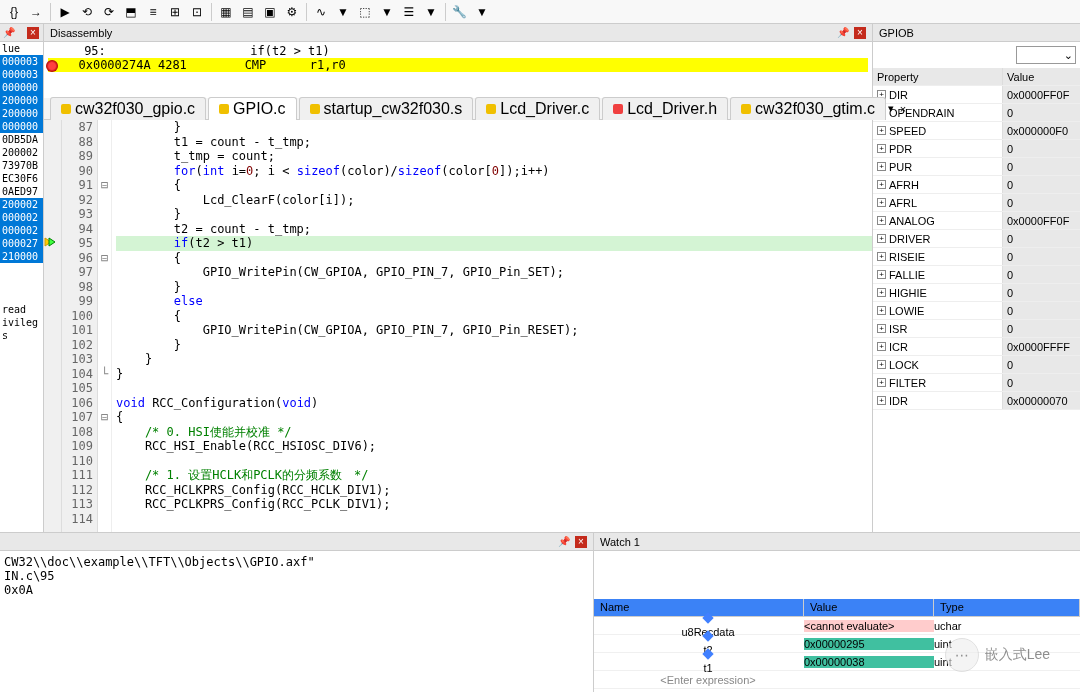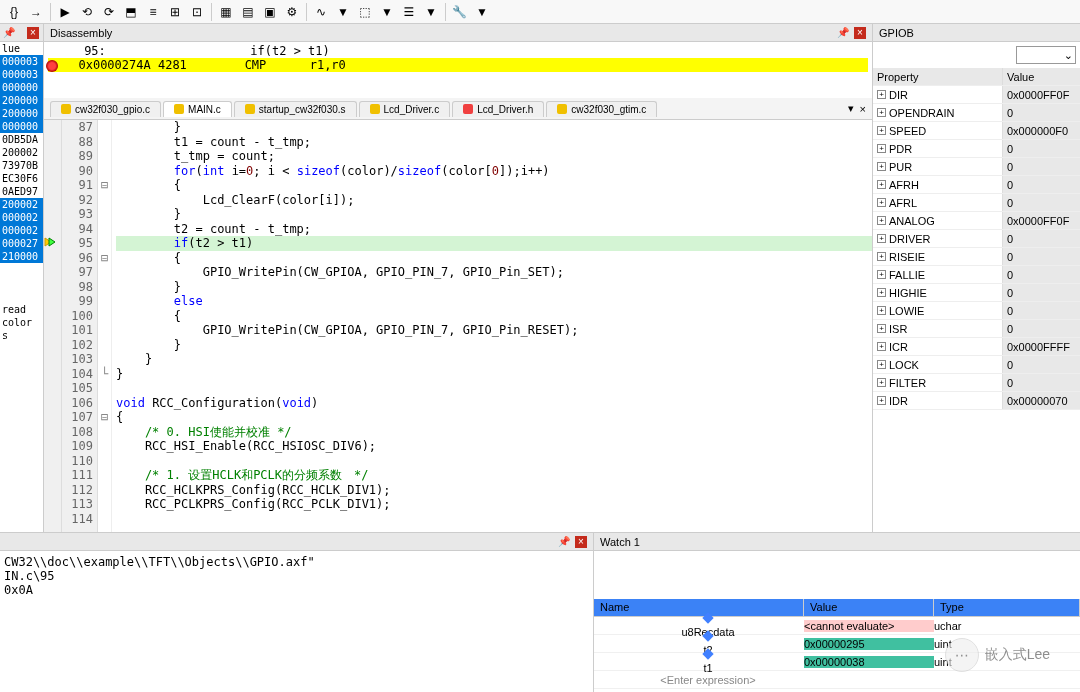--- a/index.html
+++ b/index.html
@@ -15,21 +15,21 @@
 .center-col { display: flex; flex-direction: column; background: #fff; }
 .panel-hdr { background: #e8e8e8; border-bottom: 1px solid #ccc; padding: 2px 6px; display: flex; justify-content: space-between; align-items: center; height: 18px; font-size: 11px; }
 .panel-ctrl { display: flex; gap: 4px; }
 .pin-icon, .close-x { width: 12px; height: 12px; display: inline-flex; align-items: center; justify-content: center; font-size: 10px; cursor: pointer; }
 .close-x { background: #c42b1c; color: #fff; }
 .disasm-body { font-family: Consolas, monospace; font-size: 12px; background: #fff; padding: 2px 4px; height: 56px; overflow: hidden; position: relative; }
 .disasm-line1 { color: #000; white-space: pre; }
 .disasm-hl { background: #ffff00; white-space: pre; position: relative; padding-left: 16px; }
 .bp-dot { position: absolute; left: -2px; width: 12px; height: 12px; background: radial-gradient(circle,#ff4040 40%,#a00 70%); border-radius: 50%; top: 2px; }
 .tabs-row { display: flex; align-items: center; padding: 2px 6px; background: #f4f4f4; border-bottom: 1px solid #ccc; gap: 0; height: 22px; position: relative; }
-.file-tab { padding: 2px 10px; border: 1px solid #ccc; border-bottom: none; background: #f0f0f0; font-size: 10px; display: flex; align-items: center; gap: 4px; border-radius: 3px 3px 0 0; margin-right: 2px; }
+.file-tab { padding: 2px 10px; border: 1px solid #ccc; border-bottom: none; background: #f0f0f0; font-size: 16px; display: flex; align-items: center; gap: 4px; border-radius: 3px 3px 0 0; margin-right: 2px; }
 .file-tab.active { background: #fff; }
 .tab-dot { width: 10px; height: 10px; border-radius: 2px; display: inline-block; }
 .code-body { display: flex; flex: 1; overflow: hidden; font-family: Consolas, monospace; font-size: 12px; background: #fff; }
 .gutter-bp { width: 18px; background: #f0f0f0; border-right: 1px solid #ddd; }
 .gutter-ln { width: 36px; background: #f0f0f0; border-right: 1px solid #ddd; text-align: right; padding-right: 4px; color: #666; }
 .gutter-fold { width: 14px; background: #fff; border-right: 1px solid #eee; color: #888; text-align: center; }
 .code-lines { flex: 1; padding-left: 4px; white-space: pre; overflow: auto; }
 .code-line { height: 14.5px; line-height: 14.5px; }
 .hl-line { background: #d4f4d4; }
 .kw { color: #0000ff; }
@@ -118,21 +118,21 @@
         <div class="left-cell">73970B</div>
         <div class="left-cell">EC30F6</div>
         <div class="left-cell">0AED97</div>
         <div class="left-cell left-blue">200002</div>
         <div class="left-cell left-blue">000002</div>
         <div class="left-cell left-blue">000002</div>
         <div class="left-cell left-blue">000027</div>
         <div class="left-cell left-blue">210000</div>
         <div style="height: 40px;"></div>
         <div class="left-cell">read</div>
-        <div class="left-cell">color</div>
+        <div class="left-cell">ivileg</div>
         <div class="left-cell">s</div>
       </div>
   </div>
 
   <div class="center-col">
     <div class="panel-hdr">
       <span>Disassembly</span>
       <span class="panel-ctrl">
         <span class="pin-icon">📌</span>
         <span class="close-x">×</span>
@@ -143,21 +143,21 @@
       <div class="disasm-hl"><span class="bp-dot"></span>  <span>0x0000274A</span> <span>4281</span>        <span>CMP</span>      <span>r1,r0</span></div>
     </div>
 
     <div class="tabs-row" id="tabs-row">
     <div class="file-tab">
           <span class="tab-dot" style="background: rgb(240, 192, 0);"></span>
           <span>cw32f030_gpio.c</span>
         </div>
         <div class="file-tab active">
           <span class="tab-dot" style="background: rgb(240, 192, 0);"></span>
-          <span>MAIN.c</span>
+          <span>GPIO.c</span>
         </div>
         <div class="file-tab">
           <span class="tab-dot" style="background: rgb(240, 192, 0);"></span>
           <span>startup_cw32f030.s</span>
         </div>
         <div class="file-tab">
           <span class="tab-dot" style="background: rgb(240, 192, 0);"></span>
           <span>Lcd_Driver.c</span>
         </div>
         <div class="file-tab">

